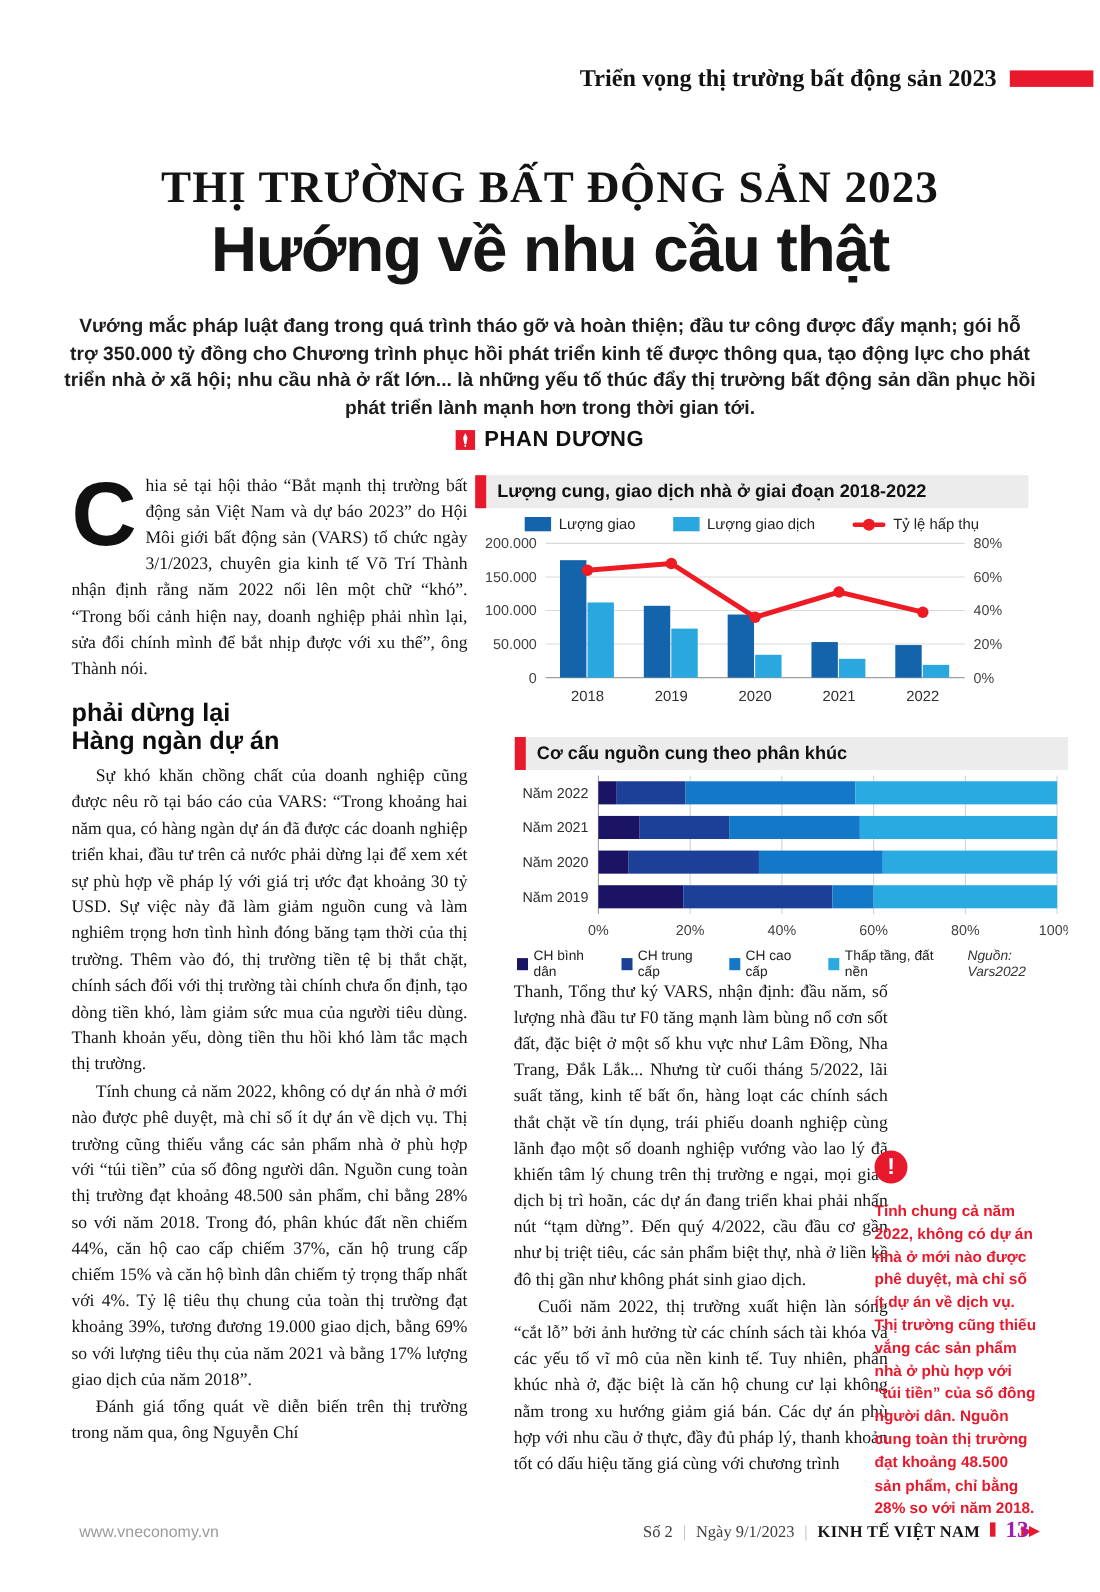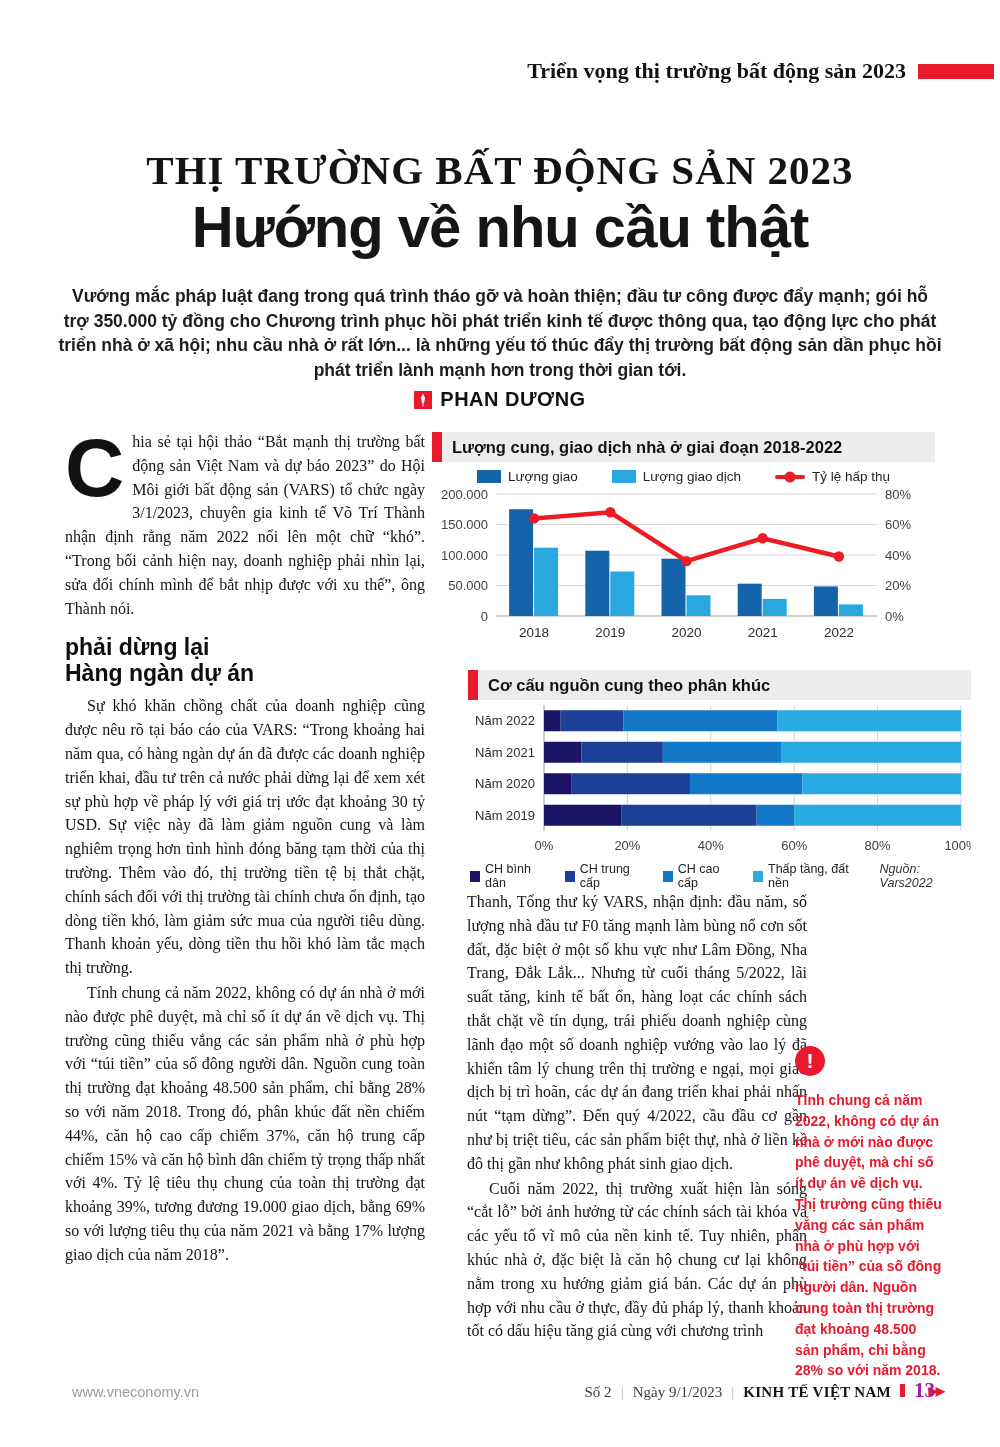--- a/index.html
+++ b/index.html
@@ -106,20 +106,21 @@
   </div>
 
   <div class="col col-left">
     <p><span class="dropcap">C</span><span>hia sẻ tại hội thảo “Bắt mạnh thị trường bất động sản Việt Nam và dự báo 2023” do Hội Môi giới bất động sản (VARS) tổ chức ngày 3/1/2023, chuyên gia kinh tế  Võ Trí Thành nhận định rằng năm 2022 nổi lên một chữ “khó”. “Trong bối cảnh hiện nay, doanh nghiệp phải nhìn lại, sửa đổi chính mình để bắt nhịp được với xu thế”, ông Thành nói.</span></p>
     <h4 class="subhead">
         <span>phải dừng lại</span>
         <span>Hàng ngàn dự án</span>
       </h4>
     <p class="ind">Sự khó khăn chồng chất của doanh nghiệp cũng được nêu rõ tại báo cáo của VARS: “Trong khoảng hai năm qua, có hàng ngàn dự án đã được các doanh nghiệp triển khai, đầu tư trên cả nước phải dừng lại để xem xét sự phù hợp về pháp lý với giá trị ước đạt khoảng 30 tỷ USD. Sự việc này đã làm giảm nguồn cung và làm nghiêm trọng hơn tình hình đóng băng tạm thời của thị trường. Thêm vào đó, thị trường tiền tệ bị thắt chặt, chính sách đối với thị trường tài chính chưa ổn định, tạo dòng tiền khó, làm giảm sức mua của người tiêu dùng. Thanh khoản yếu, dòng tiền thu hồi khó làm tắc mạch thị trường.</p>
     <p class="ind">Tính chung cả năm 2022, không có dự án nhà ở mới nào được phê duyệt, mà chỉ số ít dự án về dịch vụ. Thị trường cũng thiếu vắng các sản phẩm nhà ở phù hợp với “túi tiền” của số đông người dân. Nguồn cung toàn thị trường đạt khoảng 48.500 sản phẩm, chỉ bằng 28% so với năm 2018. Trong đó, phân khúc đất nền chiếm 44%, căn hộ cao cấp chiếm 37%, căn hộ trung cấp chiếm 15% và căn hộ bình dân chiếm tỷ trọng thấp nhất với 4%. Tỷ lệ tiêu thụ chung của toàn thị trường đạt khoảng 39%, tương đương 19.000 giao dịch, bằng 69% so với lượng tiêu thụ của năm 2021 và bằng 17% lượng giao dịch của năm 2018”.</p>
+    <p class="ind">Đánh giá tổng quát về diễn biến trên thị trường trong năm qua, ông Nguyễn Chí</p>
   </div>
 
   <div class="chart-block chart1">
     <div class="chart-head">
       <span class="chart-accent"></span>
       <h3>Lượng cung, giao dịch nhà ở giai đoạn 2018-2022</h3>
     </div>
     <div class="chart-legend" id="chart1-legend">
         <span class="lg-item">
           <span class="lg-sq" style="background: rgb(20, 100, 171);"></span>

